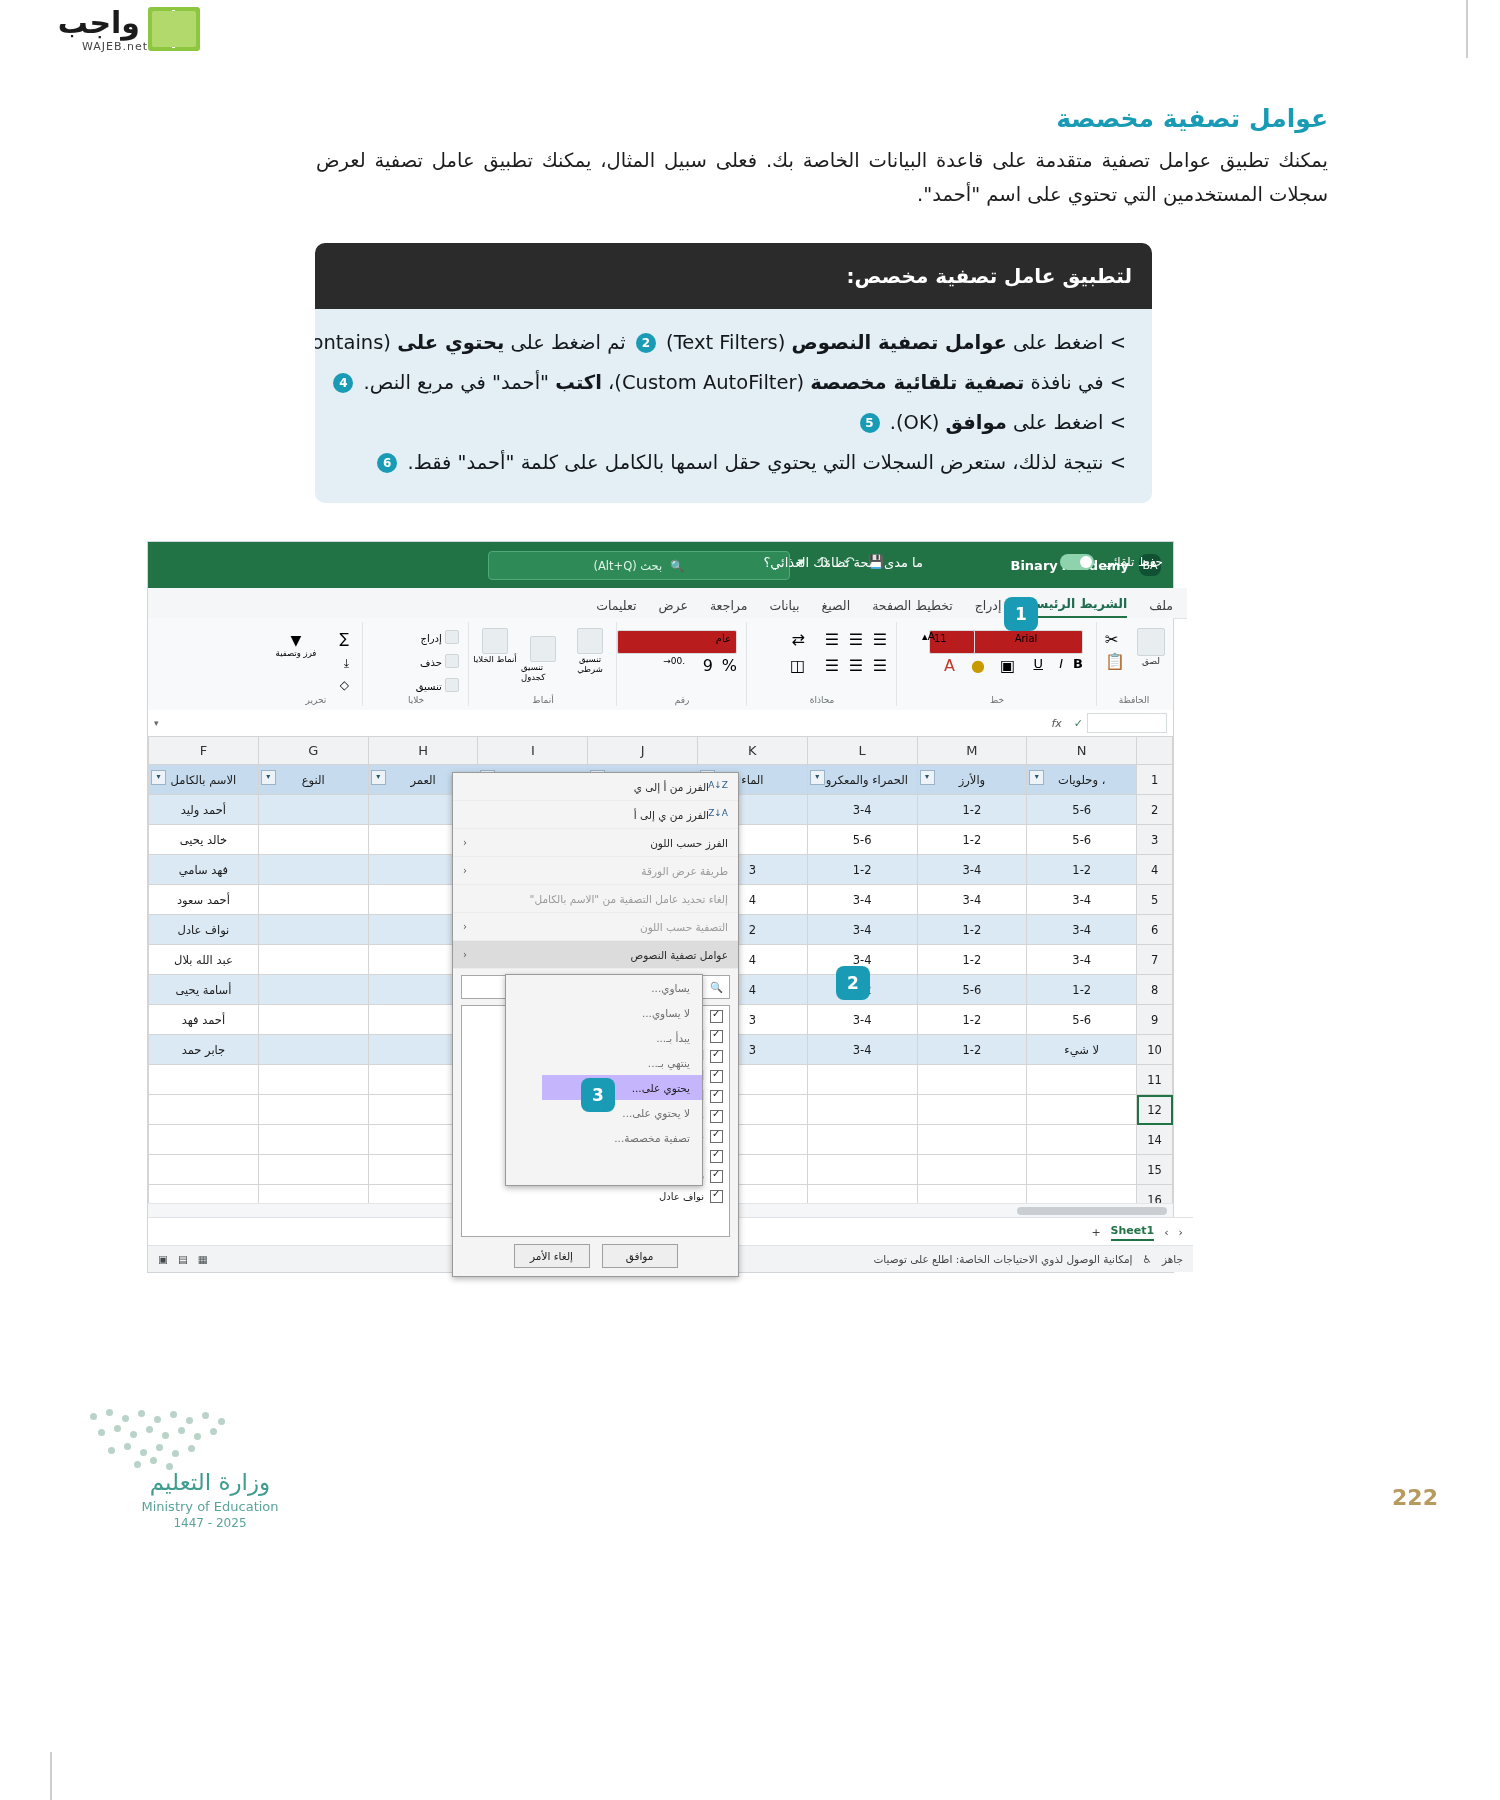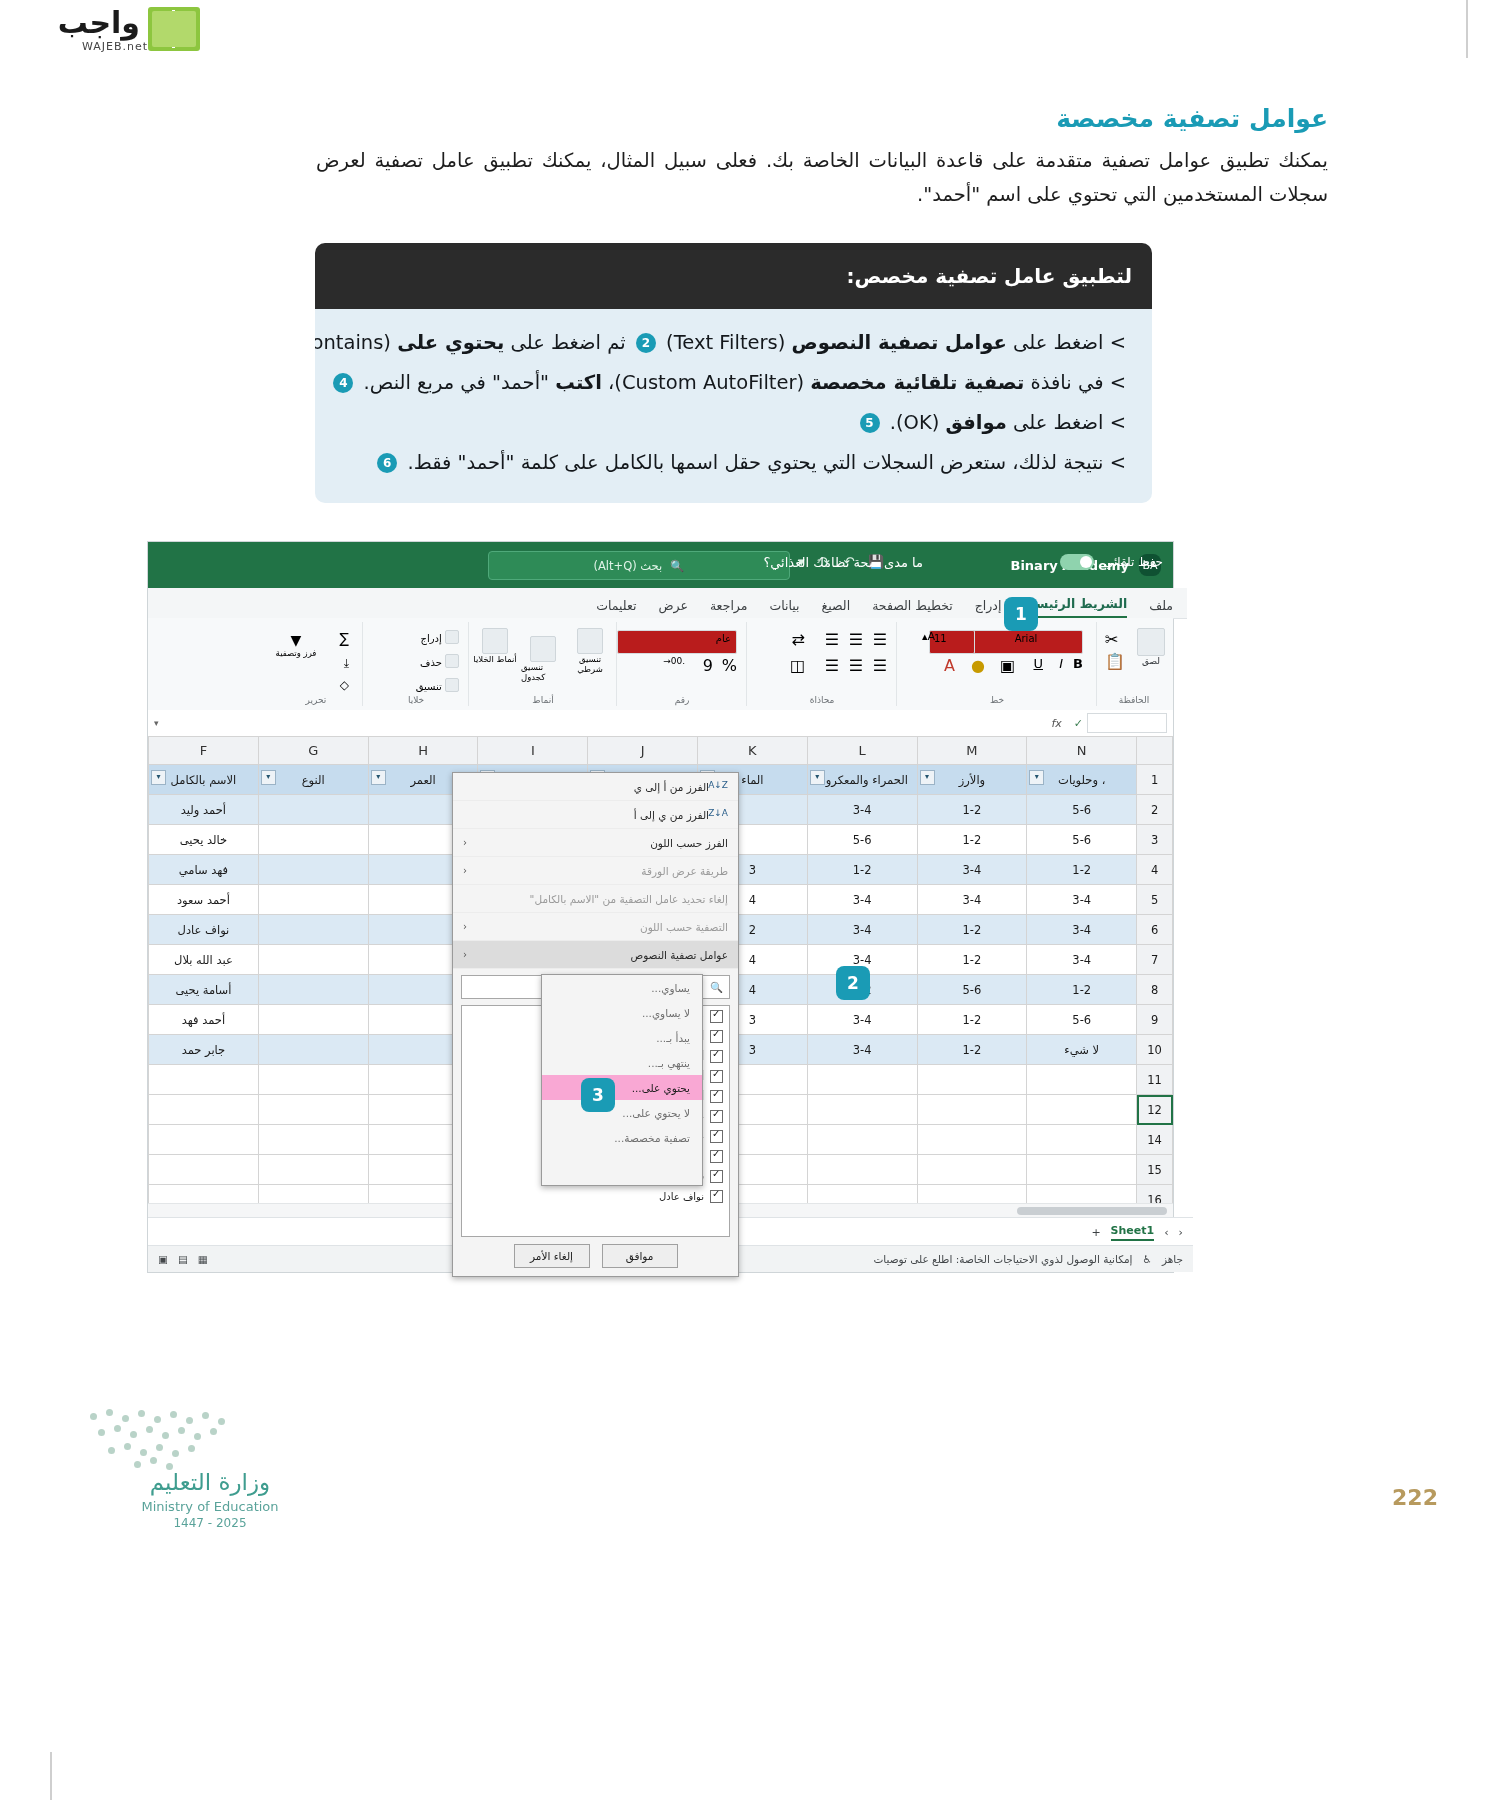--- a/index.html
+++ b/index.html
@@ -107,23 +107,23 @@
   .af .srch{margin:6px 8px;height:22px;background:#fff;border:1px solid #a7a7a7;display:flex;align-items:center;padding:0 6px;font-size:10.5px;color:#8a8a8a;gap:6px;}
   .af .list{margin:2px 8px 4px 8px;height:230px;background:#fff;border:1px solid #a7a7a7;overflow:hidden;}
   .af .list .li{height:20px;display:flex;align-items:center;gap:6px;padding:0 6px;font-size:10px;color:#222;}
   .cbx{width:11px;height:11px;border:1px solid #6b6b6b;background:#fff;position:relative;}
   .cbx.on:after{content:"✓";position:absolute;left:1px;top:-3px;font-size:10px;color:#1a1a1a;}
   .af .btns{position:absolute;bottom:8px;left:0;width:100%;display:flex;justify-content:center;gap:12px;}
   .af .btns div{width:74px;height:22px;border:1px solid #a0a0a0;background:#eeeeee;font-size:10.5px;display:flex;align-items:center;justify-content:center;color:#222;}
   .af .sortico{width:13px;height:13px;font-size:9px;color:#2b5f8a;}
 
   
-  .tf{position:absolute;right:470px;top:432px;width:160px;height:210px;background:#f4f4f4;border:1px solid #9a9a9a;box-shadow:0 2px 6px rgba(0,0,0,.3);direction:rtl;z-index:8;}
+  .tf{position:absolute;right:470px;top:432px;width:160px;height:210px;background:#f4f4f4;border:1px solid #9a9a9a;box-shadow:0 2px 6px rgba(0,0,0,.3);direction:rtl;z-index:8;padding-left:36px;}
   .tf .it{height:25px;display:flex;align-items:center;padding:0 12px;font-size:10.5px;color:#6f6f6f;}
-  .tf .it.on{background:#f9a8d4;color:#1c1c1c;}
+  .tf .it.on{background:#c4b5fd;color:#1c1c1c;}
 
   
   .cal{position:absolute;width:34px;height:34px;border-radius:8px;background:#1a9bb5;color:#fff;font-size:17px;font-weight:bold;display:flex;align-items:center;justify-content:center;z-index:20;}
 
   
   .wm{position:absolute;left:50%;top:300px;transform:translateX(-50%);opacity:.55;z-index:1;pointer-events:none;text-align:center;}
   .wm .t{font-size:26px;color:#cfe0a5;font-weight:bold;}
   .wm .n{font-size:17px;color:#e6c98a;font-weight:bold;letter-spacing:2px;}
   .wm .bars{display:flex;gap:5px;justify-content:center;margin-bottom:2px;}
   .wm .bars i{display:block;width:13px;height:40px;background:#e3d39a;}

